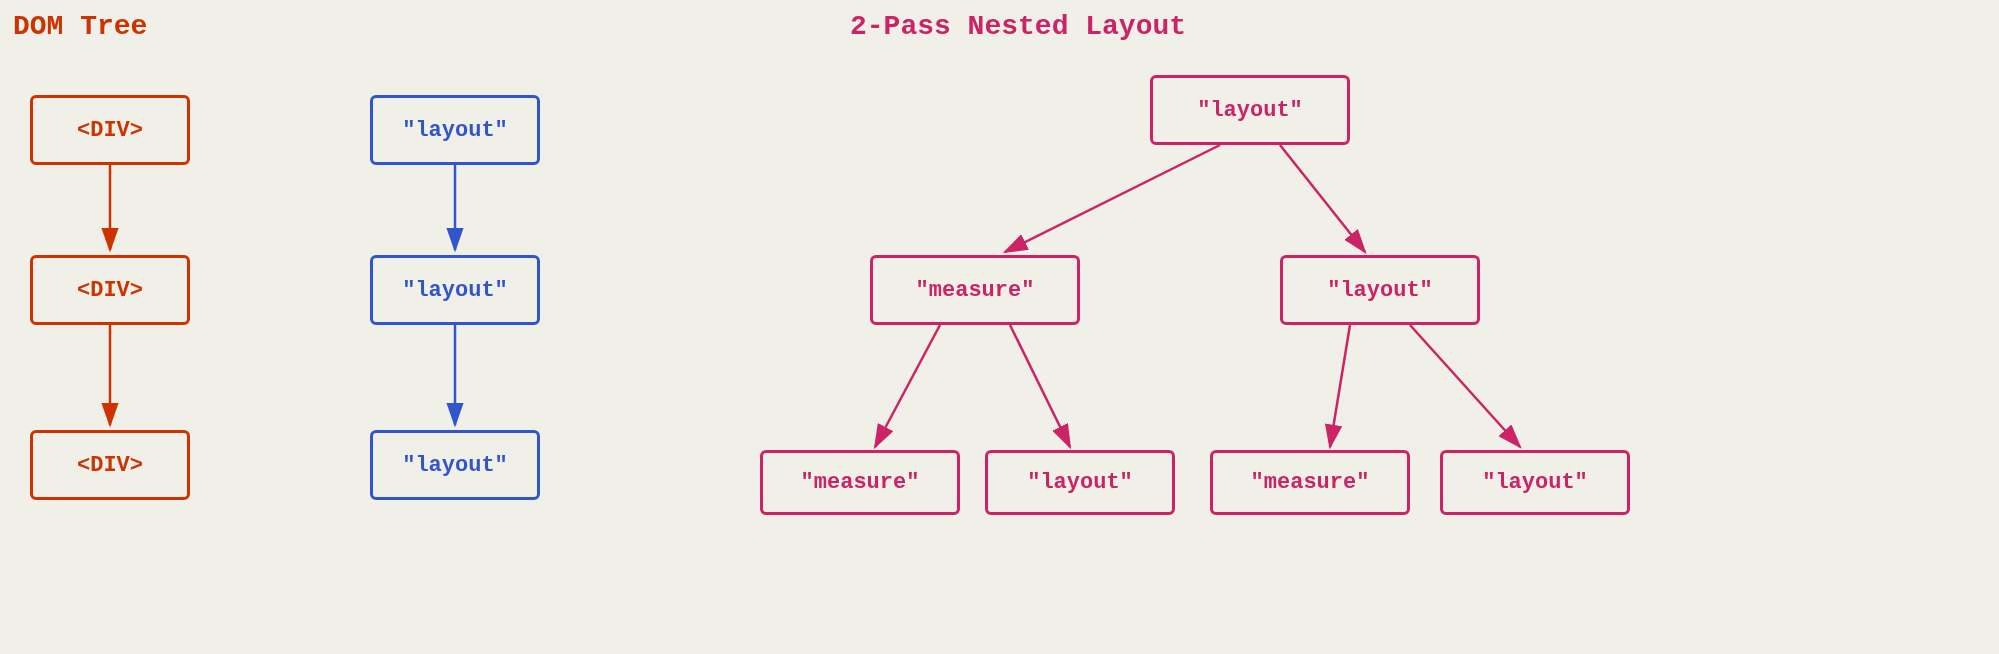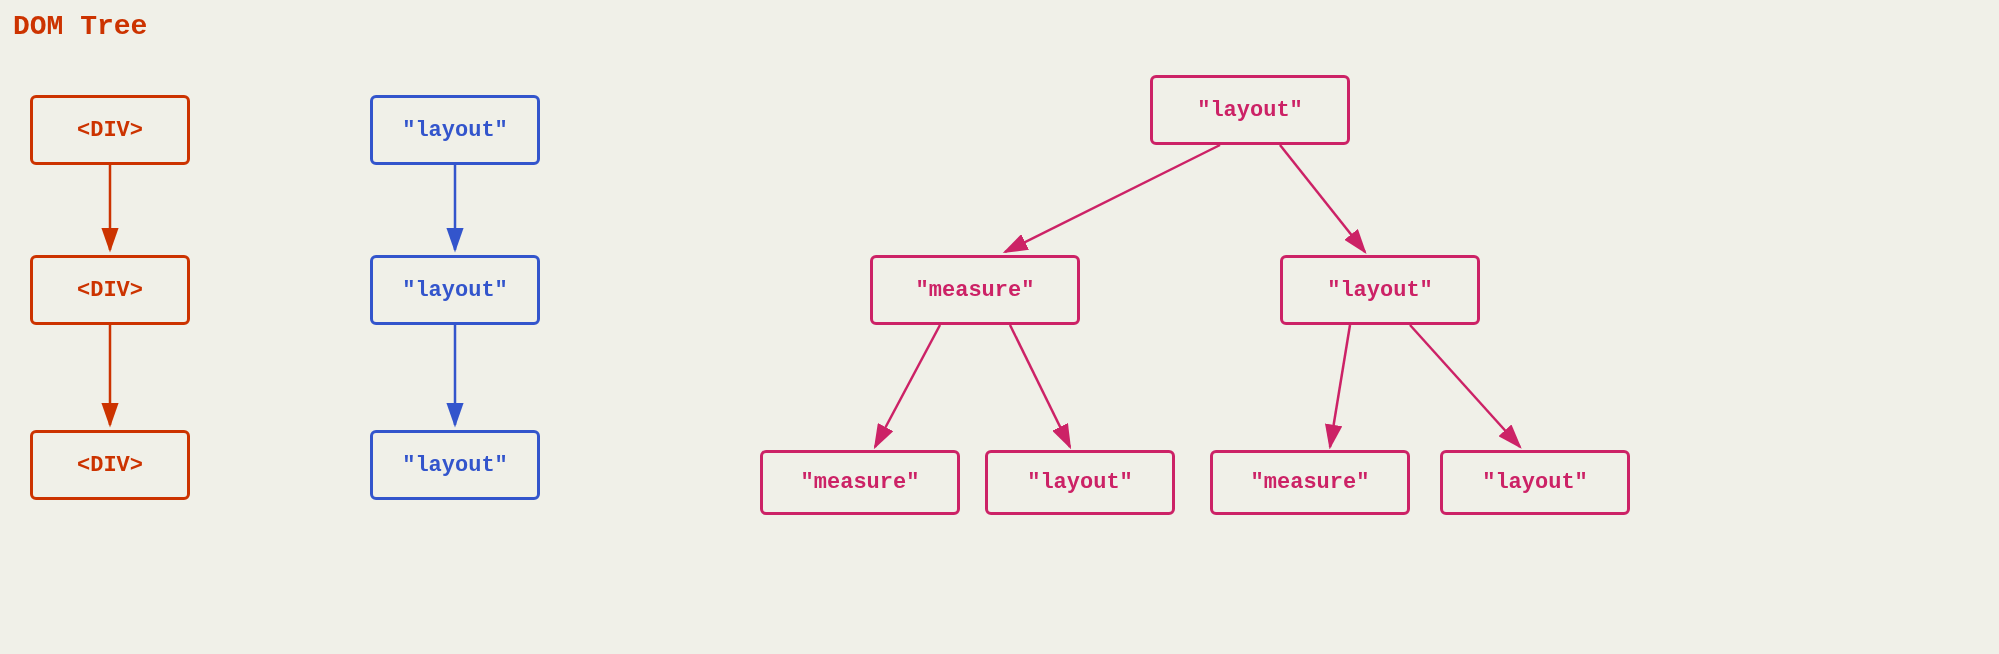--- a/index.html
+++ b/index.html
@@ -49,20 +49,21 @@
     }
   </style>
 </head>
 <body>
 
 <div class="diagram-container">
 
   <div class="section-title" style="left:13px; top:11px; color:#cc3300;">DOM Tree</div>
 
 
+  <div class="section-title" style="left:850px; top:11px; color:#cc2266;">2-Pass Nested Layout</div>
 
   <div class="node-box" style="left:30px; top:95px; width:160px; height:70px; border:3px solid #cc3300; color:#cc3300;">
     <span>&lt;DIV&gt;</span>
   </div>
   <div class="node-box" style="left:30px; top:255px; width:160px; height:70px; border:3px solid #cc3300; color:#cc3300;">
     <span>&lt;DIV&gt;</span>
   </div>
   <div class="node-box" style="left:30px; top:430px; width:160px; height:70px; border:3px solid #cc3300; color:#cc3300;">
     <span>&lt;DIV&gt;</span>
   </div>

